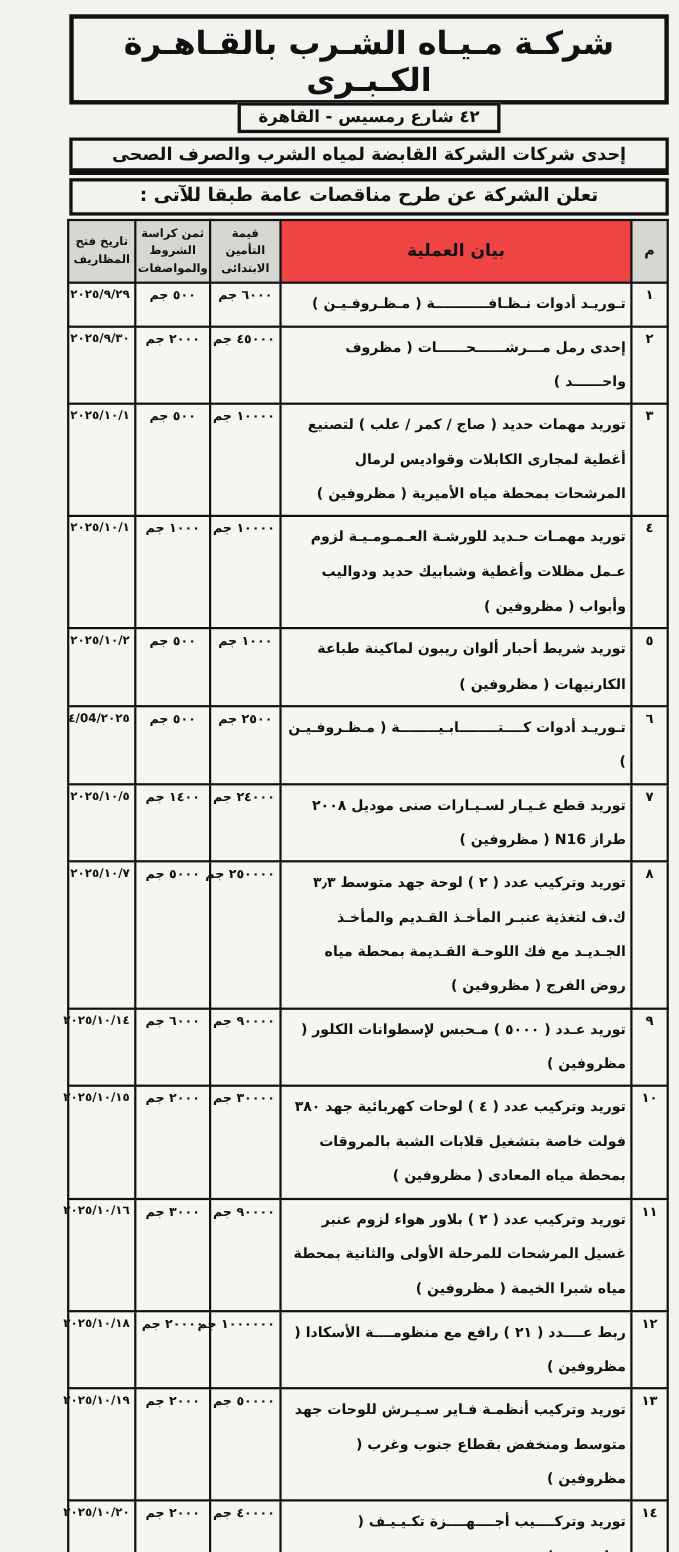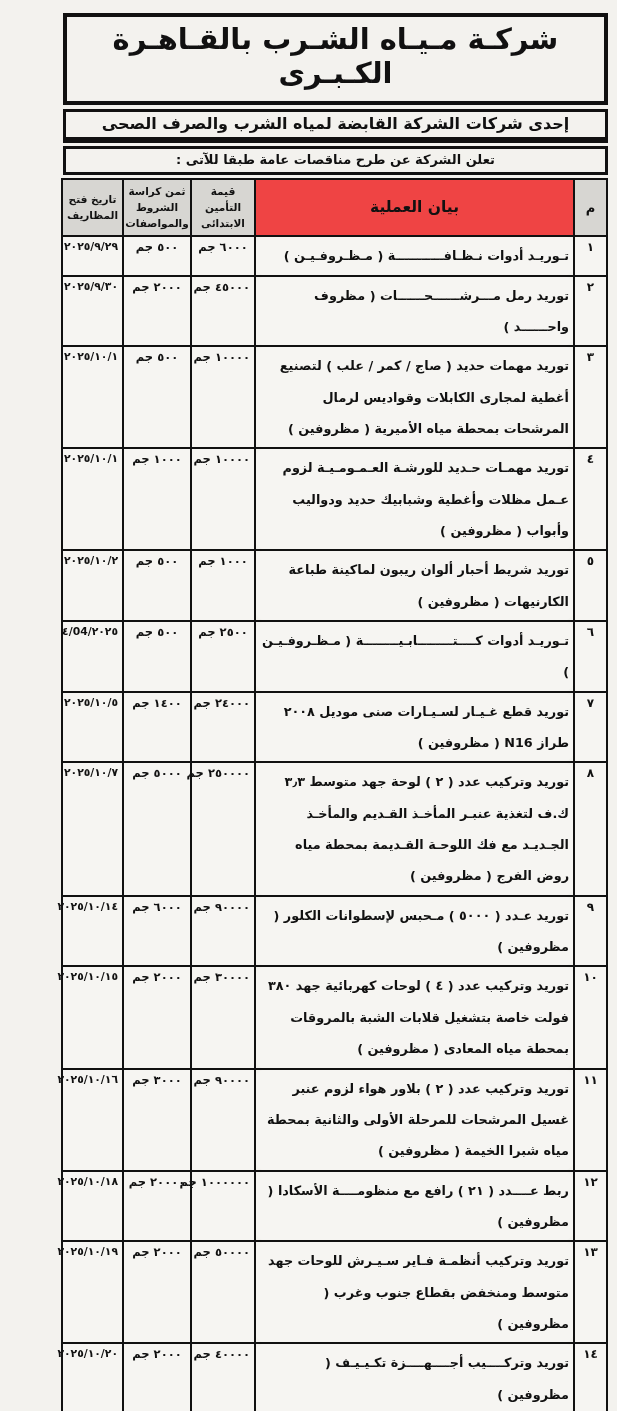--- a/index.html
+++ b/index.html
@@ -9,39 +9,39 @@
     font-family:"DejaVu Sans", sans-serif;
     direction:rtl;
     color:#111;
   }
   .ad{position:absolute;top:13px;left:63px;width:545px;}
 
   .title-box{
     border:4px solid #111;
     text-align:center;
     font-size:29px;font-weight:bold;
-    padding:5px 4px 11px 4px;
+    padding:5px 4px 1px 4px;
     background:#f3f2ee;
   }
   .addr-wrap{display:flex;justify-content:center;margin-top:-2px;}
   .addr-box{
     border:3px solid #111;background:#f3f2ee;
     padding:1px 16px 3px 16px;
     font-size:15px;font-weight:bold;text-align:center;
   }
   .subtitle-box{
     border:3px solid #111;border-bottom-width:6px;
     margin-top:4px;text-align:center;
     font-size:16px;font-weight:bold;
     padding:2px 4px 4px 4px;
   }
   .announce-box{
     border:3px solid #111;
     margin-top:3px;text-align:center;
-    font-size:13px;font-weight:bold;
+    font-size:17px;font-weight:bold;
     padding:3px 4px 5px 4px;
   }
 
   table.tenders{
     width:100%;border-collapse:collapse;margin-top:3px;
     table-layout:fixed;background:#f3f2ee;
   }
   table.tenders th, table.tenders td{border:2px solid #111;}
   table.tenders thead th{
     background:#d7d6d2;
@@ -61,20 +61,23 @@
   td.c-insurance,td.c-booklet{text-align:center;font-size:11.5px;white-space:nowrap;padding-top:8px;}
   td.c-open_date{text-align:center;font-size:10.8px;white-space:nowrap;padding-top:9px;}
 </style>
 </head>
 <body>
 
 <div class="ad">
 
   <div class="title-box">شركـة مـيـاه الشـرب بالقـاهـرة الكـبـرى</div>
 
+  <div class="addr-wrap">
+    <div class="addr-box">٤٢ شارع رمسيس - القاهرة</div>
+  </div>
 
   <div class="subtitle-box">إحدى شركات الشركة القابضة لمياه الشرب والصرف الصحى</div>
 
   <div class="announce-box">تعلن الشركة عن طرح مناقصات عامة طبقا للآتى :</div>
 
   <table class="tenders">
     <colgroup>
       <col style="width:33px">
       <col style="width:319px">
       <col style="width:64px">
@@ -96,21 +99,21 @@
     <tbody>
         <tr>
           <td class="c-serial">١</td>
           <td class="c-description">تـوريـد أدوات نـظـافـــــــــــة ( مـظـروفـيـن )</td>
           <td class="c-insurance">٦٠٠٠ جم</td>
           <td class="c-booklet">٥٠٠ جم</td>
           <td class="c-open_date">٢٠٢٥/٩/٢٩</td>
         </tr>
         <tr>
           <td class="c-serial">٢</td>
-          <td class="c-description">توريد رمل مـــرشــــــحــــــات ( مظروف واحــــــد )</td>
+          <td class="c-description">إحدى رمل مـــرشــــــحــــــات ( مظروف واحــــــد )</td>
           <td class="c-insurance">٤٥٠٠٠ جم</td>
           <td class="c-booklet">٢٠٠٠ جم</td>
           <td class="c-open_date">٢٠٢٥/٩/٣٠</td>
         </tr>
         <tr>
           <td class="c-serial">٣</td>
           <td class="c-description">توريد مهمات حديد ( صاج / كمر / علب ) لتصنيع أغطية لمجارى الكابلات وقواديس لرمال المرشحات بمحطة مياه الأميرية ( مظروفين )</td>
           <td class="c-insurance">١٠٠٠٠ جم</td>
           <td class="c-booklet">٥٠٠ جم</td>
           <td class="c-open_date">٢٠٢٥/١٠/١</td>

